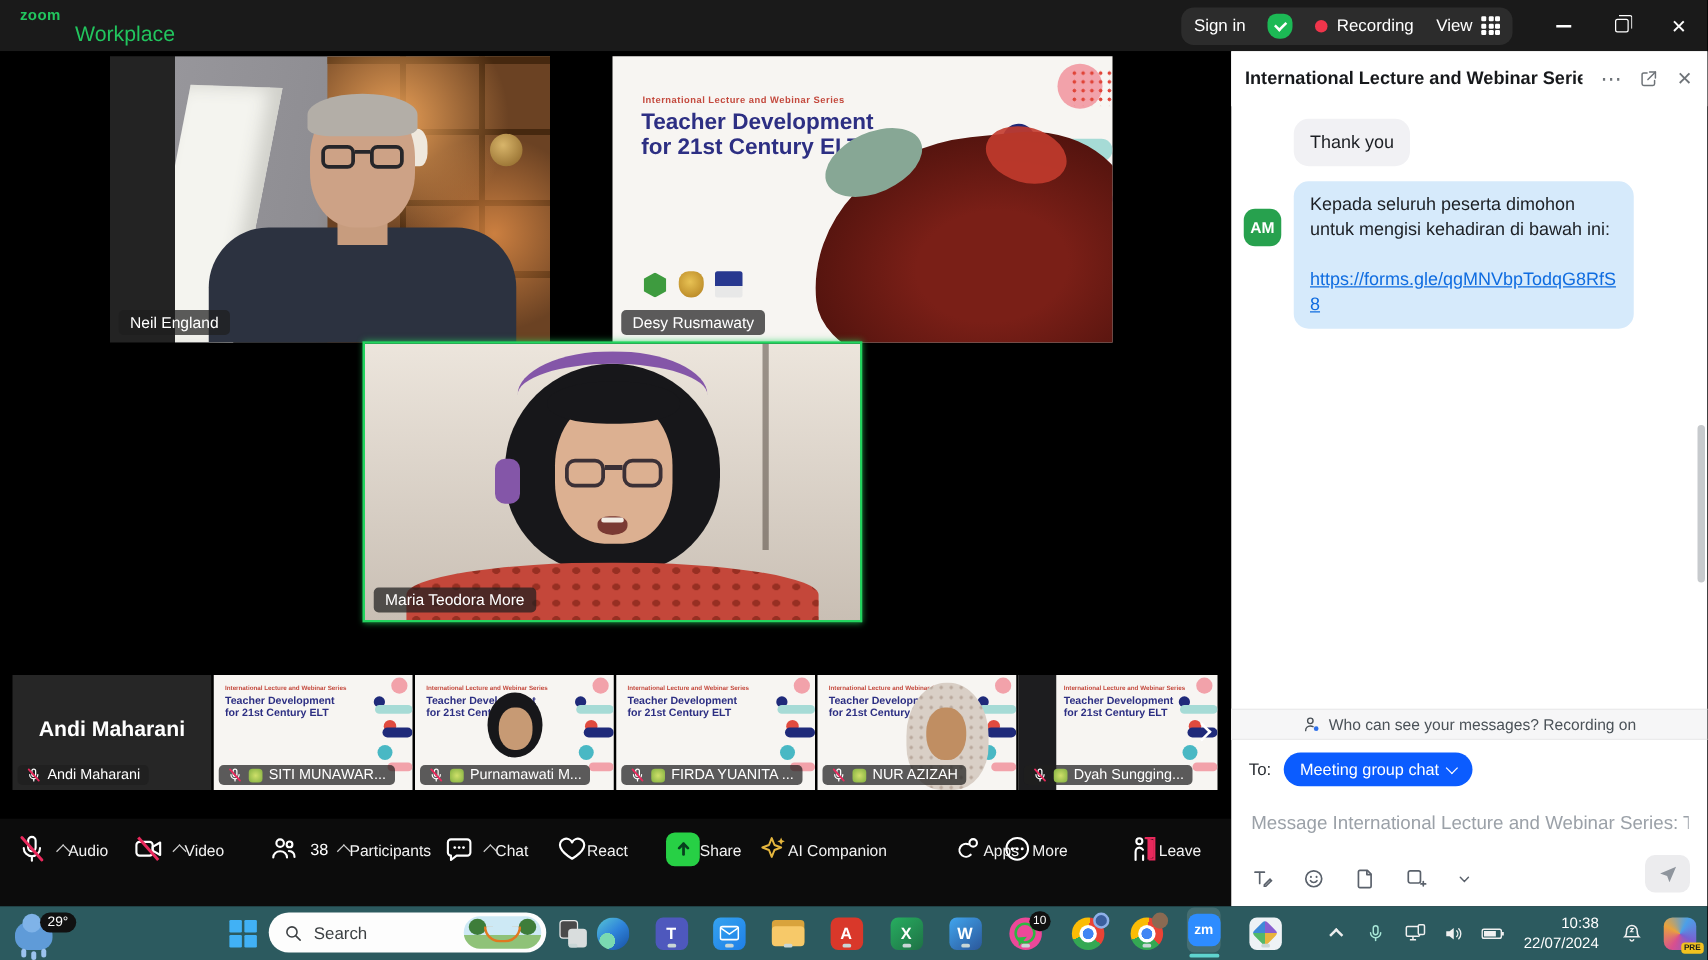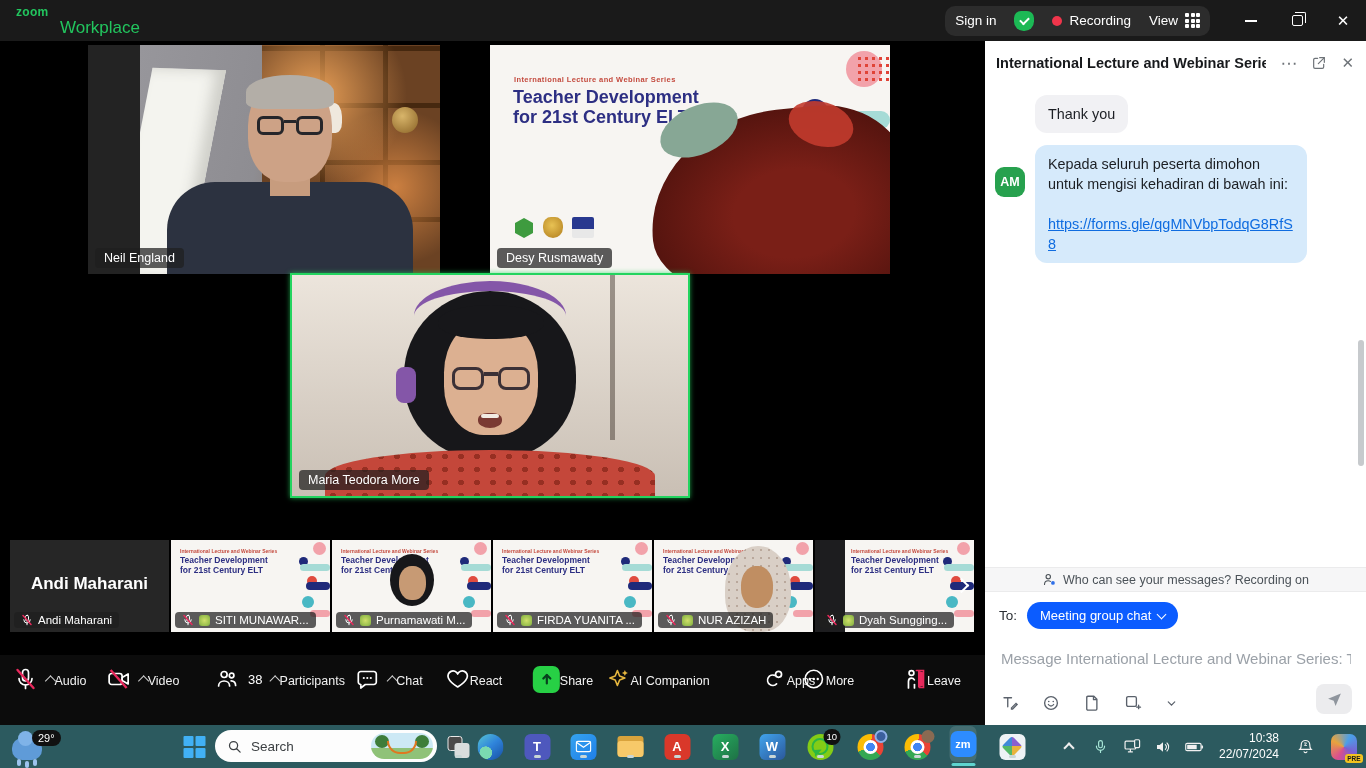--- a/index.html
+++ b/index.html
@@ -233,21 +233,21 @@
   .taskview i.b { left:0; top:0; width:15px; height:15px; background:#4a4a4a; border:1.5px solid #e8e8e8; }
   .taskview i.f { right:0; bottom:0; width:15px; height:15px; background:#d9dddd; }
   .iconsq { width:26px; height:26px; border-radius:6px; display:flex; align-items:center; justify-content:center;
     color:#fff; font-weight:bold; font-size:13px; }
   .edge { width:26px; height:26px; border-radius:50%;
     background:radial-gradient(circle at 32% 72%, #7ad9b1 0 24%, transparent 25%),
     linear-gradient(140deg,#58c7d4 0%,#2f84db 48%,#1a55a8 95%); }
   .folder { position:relative; width:26px; height:22px; }
   .folder .fb { position:absolute; left:0; top:0; width:26px; height:20px; background:#d9a33c; border-radius:3px; }
   .folder .ff { position:absolute; left:0; top:5px; width:26px; height:16px; background:#f7c969; border-radius:3px; }
-  .wapp { position:relative; width:26px; height:26px; border-radius:50%; background:#84cc16;
+  .wapp { position:relative; width:26px; height:26px; border-radius:50%; background:#ec4899;
     display:flex; align-items:center; justify-content:center; }
   .wapp .ring { width:17px; height:17px; border:2.6px solid #2cb742; border-radius:50%; position:relative; }
   .wapp .ring:after { content:""; position:absolute; left:-4px; bottom:-2px; width:0; height:0;
     border:5px solid transparent; border-right-color:#2cb742; transform:rotate(40deg); }
   .badge { position:absolute; top:-5px; right:-7px; background:#111; color:#fff; min-width:16px; height:16px;
     border-radius:9px; font-size:9.5px; display:flex; align-items:center; justify-content:center; padding:0 3px; }
   .chrome { position:relative; width:26px; height:26px; border-radius:50%;
     background:conic-gradient(from 130deg, #34a853 0 33%, #fbbc05 0 66%, #ea4335 0 100%); }
   .chrome i { position:absolute; left:6px; top:6px; width:14px; height:14px; border-radius:50%;
     background:radial-gradient(circle, #4285f4 0 42%, #fff 46%); }

